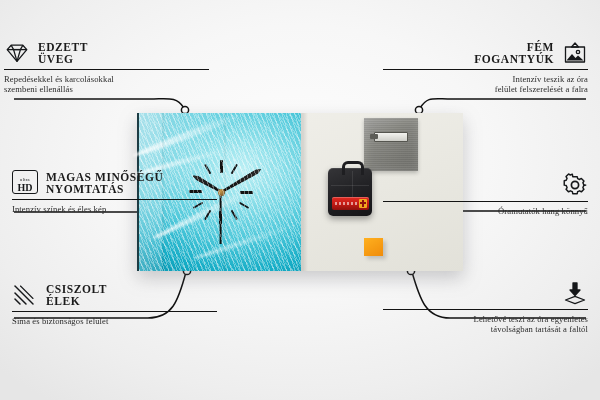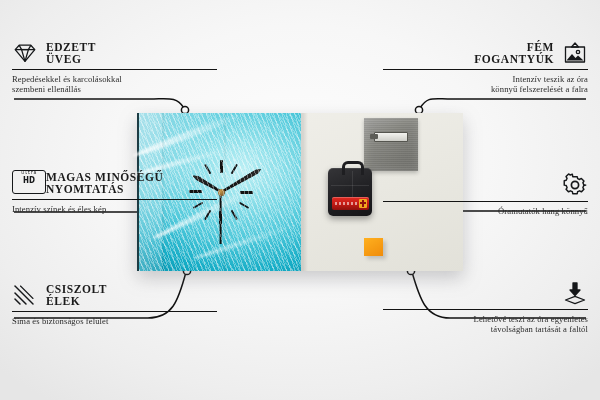--- a/index.html
+++ b/index.html
@@ -110,31 +110,31 @@
   .feature.right .ttl{text-align:right;font-family:Liberation Serif, serif;}
   .feature .rule{height:1.4px;background:#131313;width:100%;}
   .feature .sub{
     font-family:"Liberation Serif",serif;font-size:8.6px;color:#2b2b2b;
     line-height:10.6px;padding-top:3.5px;letter-spacing:.1px;
   }
   .feature.right .sub{text-align:right;}
   .ico{width:26px;height:26px;flex:0 0 26px;display:block;}
   .ico svg{display:block;width:26px;height:26px;}
 
-  #f-glass{left:12px;top:40px;}
+  #f-glass{left:4px;top:40px;}
   #f-print{left:12px;top:170px;}
   #f-edge{left:12px;top:282px;}
   #f-handle{left:383px;top:40px;width:205px;}
   #f-mech{left:383px;top:172px;width:205px;}
   #f-foam{left:383px;top:280px;width:205px;}
 
   .hd-badge{
-    width:34px;height:24px;border:1.6px solid #16181a;border-radius:3px;
-    display:flex;flex-direction:column;align-items:center;justify-content:flex-start;line-height:1;
-    font-family:Liberation Mono, monospace;box-sizing:border-box;background:transparent;
+    width:26px;height:24px;border:1.6px solid #16181a;border-radius:3px;
+    display:flex;flex-direction:column;align-items:center;justify-content:flex-end;line-height:1;
+    font-family:Liberation Serif, serif;box-sizing:border-box;background:transparent;
   }
   .hd-badge .u{font-size:4.6px;letter-spacing:.3px;color:#16181a;}
   .hd-badge .h{font-size:10px;font-weight:700;color:#16181a;margin-top:.5px;}
 </style>
 </head>
 <body>
 
 <div id="stage">
 
   <svg id="wires" viewBox="0 0 600 400">
@@ -284,21 +284,21 @@
             <g fill="none" stroke="#16181a" stroke-width="1.3" stroke-linejoin="round">
           <rect x="3.5" y="7" width="19" height="15"></rect>
           <path d="M13 3 L9.5 7 H16.5 Z"></path>
           <circle cx="16" cy="12" r="1.7"></circle>
           <path d="M4.5 20.5 L10 14 L13.5 18 L16 15.4 L21.5 20.5 Z" fill="#16181a" stroke="none"></path>
         </g>
           </svg>
       </span>
     </div>
     <div class="rule"></div>
-    <div class="sub"><span>Intenzív teszik az óra</span><br><span>könnyű felszerelését a falra</span></div>
+    <div class="sub"><span>Intenzív teszik az óra</span><br><span>felület felszerelését a falra</span></div>
   </div>
 
   <div class="feature right" id="f-mech">
     <div class="hdr">
       <span class="ico">
         <svg viewBox="0 0 26 26">
             <g fill="none" stroke="#16181a" stroke-width="1.7" stroke-linejoin="round">
           <path d="M10.4 3.3 h5.2 l.5 2.3 2.3 1.0 2.0-1.2 3.0 3.0 -1.2 2.0 1.0 2.3 2.3 .5 v0 l-2.3 .5 -1.0 2.3 1.2 2.0 -3.0 3.0 -2.0-1.2 -2.3 1.0 -.5 2.3 h-5.2 l-.5-2.3 -2.3-1.0 -2.0 1.2 -3.0-3.0 1.2-2.0 -1.0-2.3 -2.3-.5 v-5.2 l2.3-.5 1.0-2.3 -1.2-2.0 3.0-3.0 2.0 1.2 2.3-1.0 Z" transform="scale(.86) translate(2.1,2.1)"></path>
           <circle cx="13" cy="13" r="3.6"></circle>
         </g>

